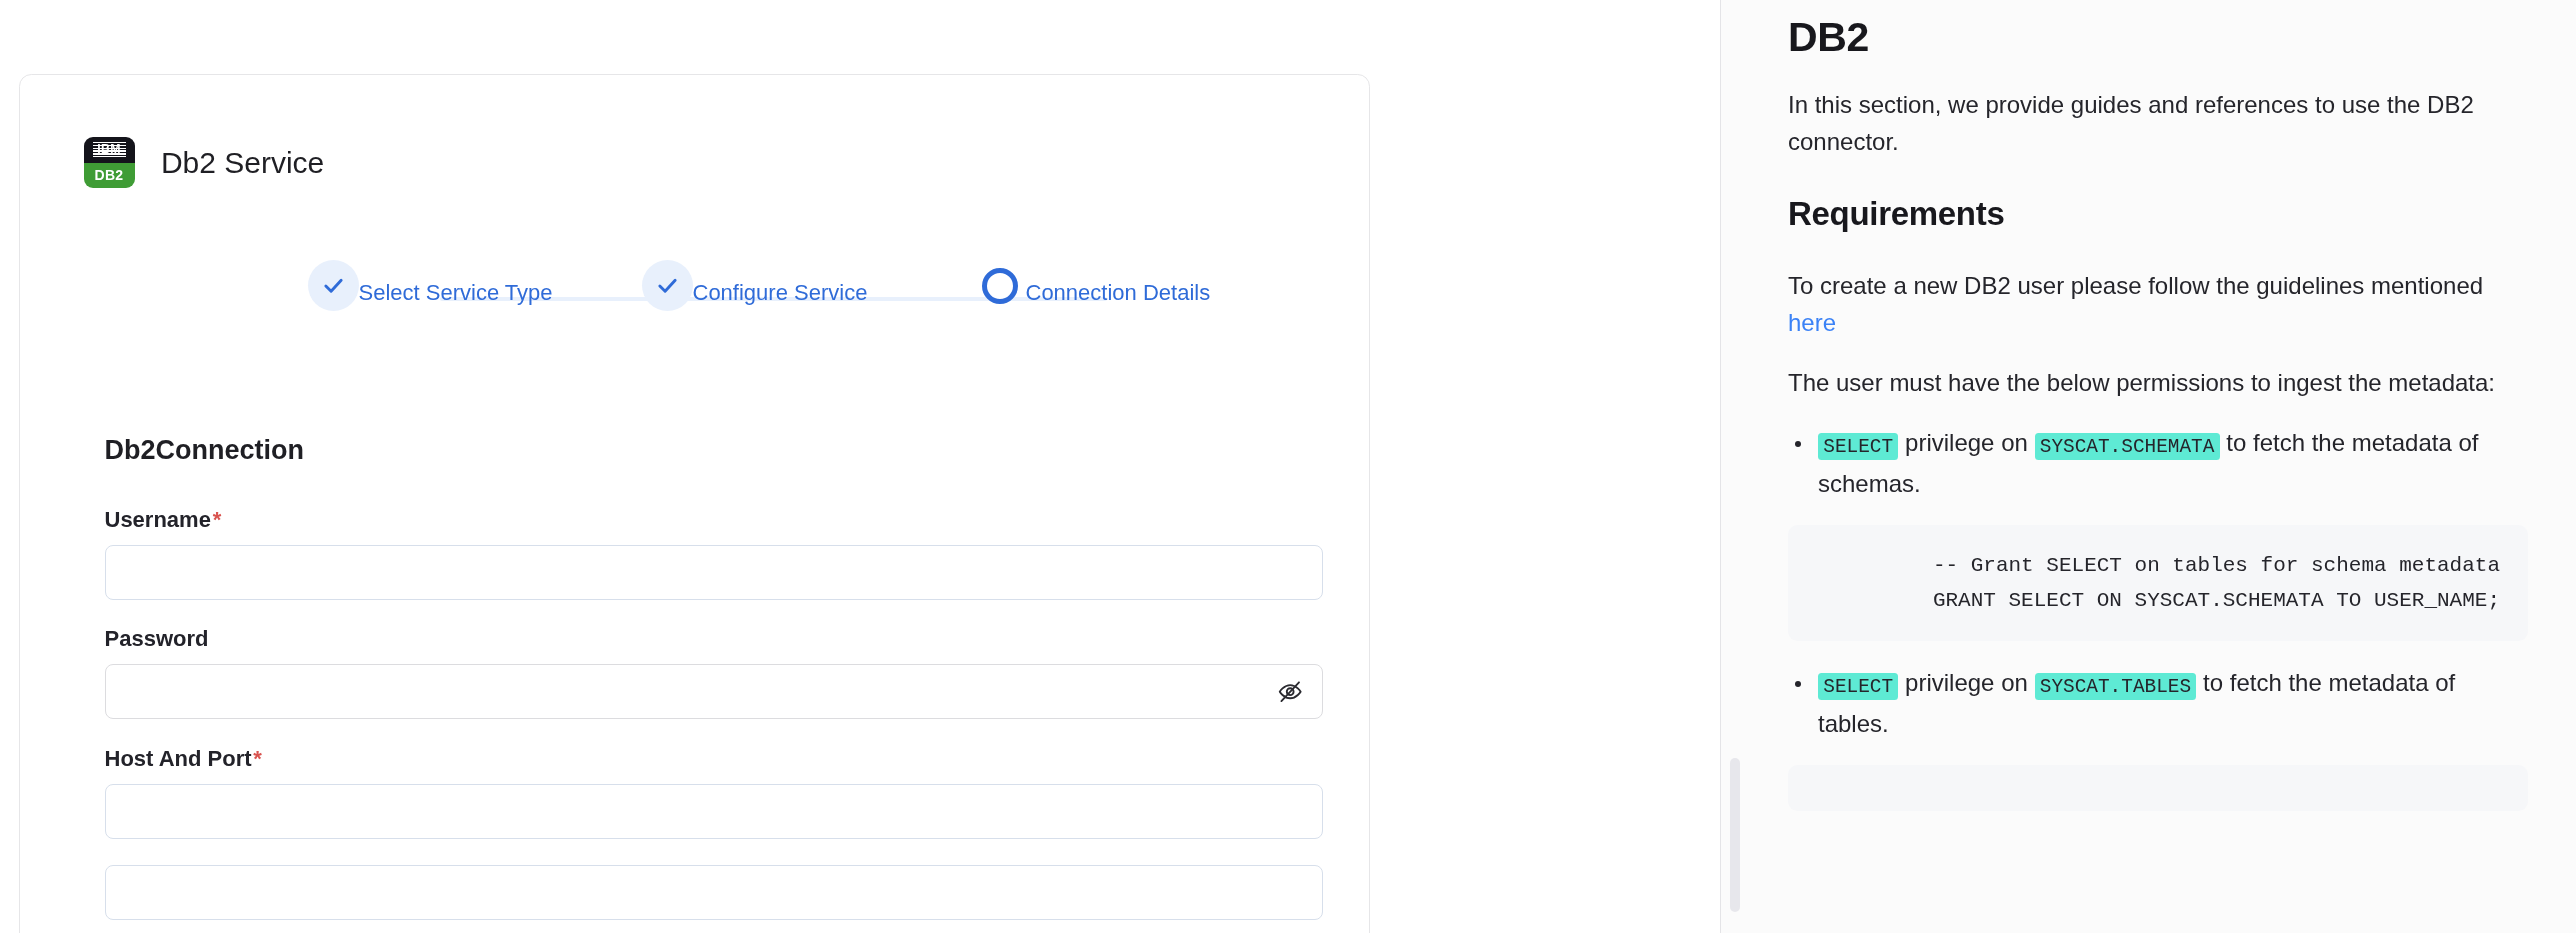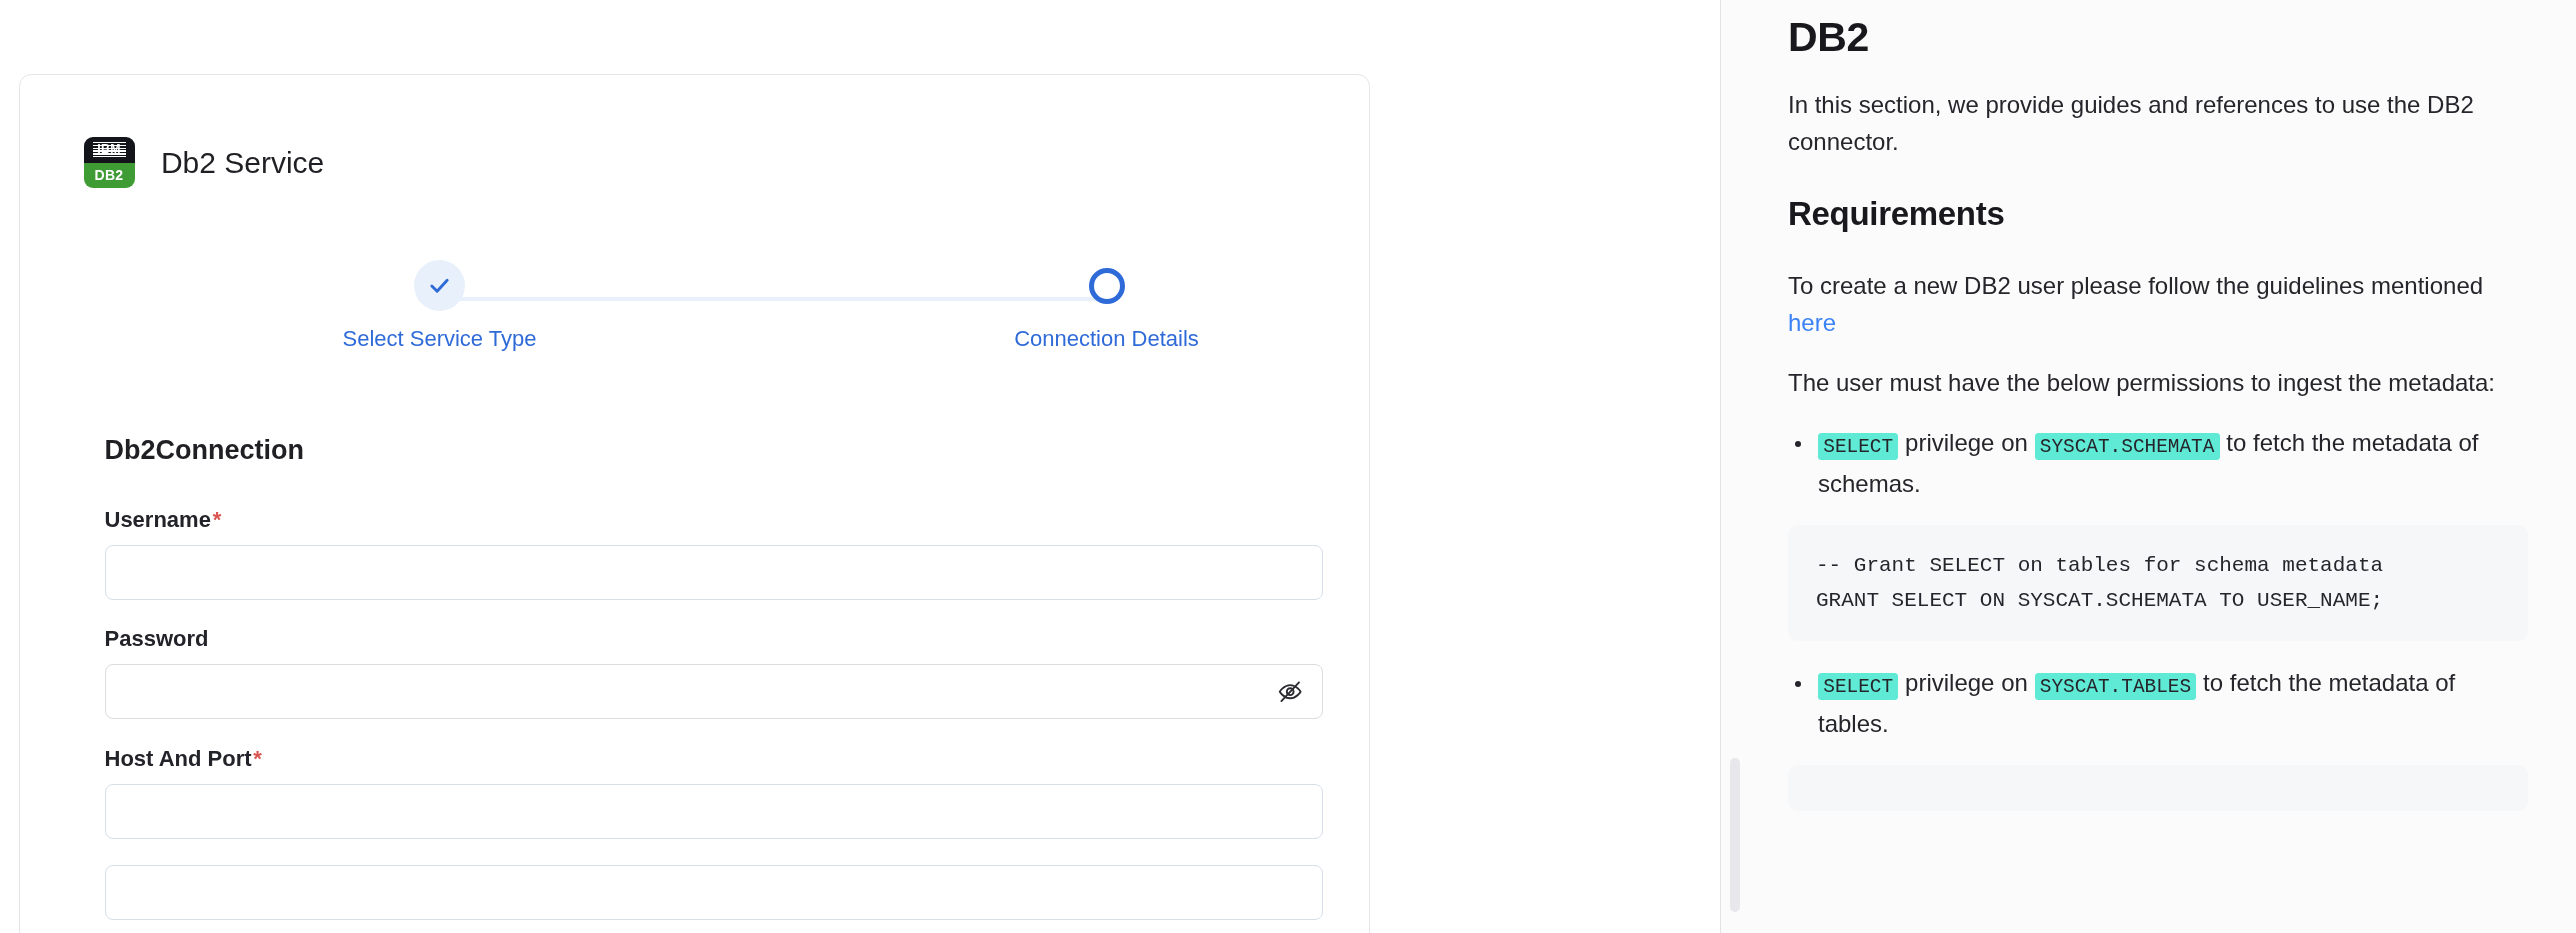--- a/index.html
+++ b/index.html
@@ -157,21 +157,21 @@
     height: 4.4px;
     background: #e8f0fc;
     border-radius: 2.6px;
   }
   .step {
     position: absolute;
     top: 0;
     width: 264px;
     margin-left: -132px;
     display: flex;
-    flex-direction: column;
+    flex-direction: row;
     align-items: center;
     cursor: pointer;
   }
   .step-dot {
     width: 51px;
     height: 51px;
     border-radius: 50%;
     display: flex;
     align-items: center;
     justify-content: center;
@@ -370,20 +370,21 @@
     padding: 23px 28px;
     overflow: hidden;
   }
   pre.codeblock code {
     font-family: "Liberation Mono", monospace;
     font-size: 21px;
     line-height: 35px;
     color: #25252b;
     white-space: pre;
     display: block;
+    text-align: right;
   }
 </style>
 </head>
 <body>
 
 <div class="page">
 
   <div class="left-panel">
 
 
@@ -408,20 +409,28 @@
 
         <div class="step" style="left:356px">
           <div class="step-dot done">
             <svg width="23" height="23" viewBox="0 0 24 24" fill="none">
               <path d="M4 12.5 L9.5 18 L20 6.5" stroke="#2f6bd8" stroke-width="3" stroke-linecap="round" stroke-linejoin="round"></path>
             </svg>
           </div>
           <div class="step-label">Select Service Type</div>
         </div>
 
+        <div class="step" style="left:690px">
+          <div class="step-dot done">
+            <svg width="23" height="23" viewBox="0 0 24 24" fill="none">
+              <path d="M4 12.5 L9.5 18 L20 6.5" stroke="#2f6bd8" stroke-width="3" stroke-linecap="round" stroke-linejoin="round"></path>
+            </svg>
+          </div>
+          <div class="step-label">Configure Service</div>
+        </div>
 
         <div class="step" style="left:1023px">
           <div class="step-dot active">
             <div class="ring"></div>
           </div>
           <div class="step-label">Connection Details</div>
         </div>
       </div>
 
       <div class="form-section-title">Db2Connection</div>

